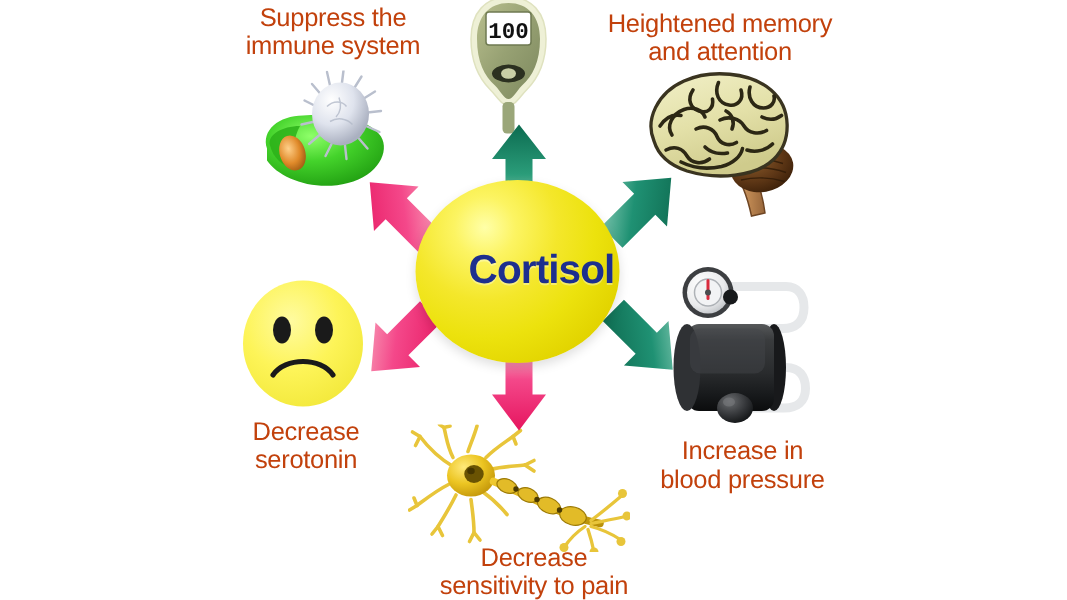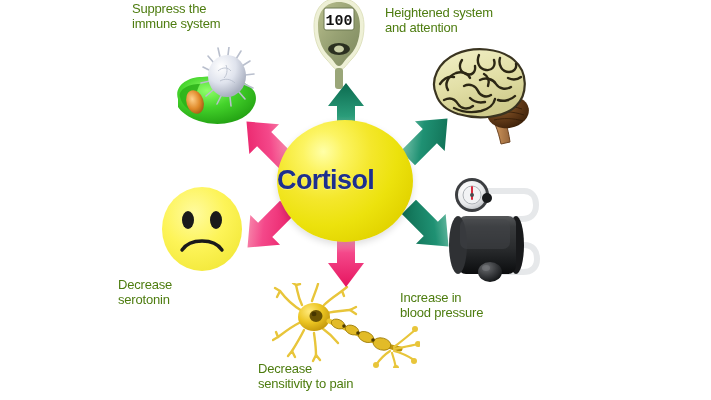--- a/index.html
+++ b/index.html
@@ -15,24 +15,24 @@
     position: relative;
     width: 711px;
     height: 400px;
     background: #ffffff;
     overflow: hidden;
   }
 
   
   .label {
     position: absolute;
-    text-align: left;
-    color: #4d7c0f;
+    text-align: center;
+    color: #c2410c;
     font-family: "Liberation Sans", sans-serif;
-    font-size: 13px;
+    font-size: 17px;
     line-height: 1.14;
     letter-spacing: -0.2px;
     white-space: pre-line;
     user-select: none;
   }
 
   .lbl-immune      { left: 132px; top: 2px;   width: 180px; }
   .lbl-memory      { left: 385px; top: 6px;   width: 190px; }
   .lbl-serotonin   { left: 118px; top: 278px; width: 172px; }
   .lbl-pain        { left: 258px; top: 362px; width: 196px; }
@@ -49,27 +49,29 @@
     background:
       radial-gradient(circle at 34% 26%, #ffffa8 0%, #fcf462 16%, #f4e72b 38%, #ece20d 58%, #e2d400 78%, #cbbe00 100%);
     box-shadow: 0 3px 7px rgba(0,0,0,0.13);
     z-index: 6;
   }
   .cortisol-text {
     position: absolute;
     left: 0; right: 0;
     top: 50%;
     transform: translateY(-52%);
+    text-align: center;
     font-family: "Liberation Sans", sans-serif;
     font-size: 27px;
     font-weight: bold;
     color: #1d2f8e;
     letter-spacing: -0.6px;
     text-shadow: 0 1px 0 rgba(255,255,255,0.35);
     user-select: none;
+    padding-left: 32px;
   }
 
   
   .arrow { position: absolute; z-index: 5; }
 
   
   .icon { position: absolute; z-index: 4; }
 
   .icon-glucometer { left: 306px; top: -4px;  width: 66px; height: 94px; }
   .icon-immune     { left: 168px; top: 47px;  width: 96px; height: 85px; }
@@ -427,21 +429,21 @@
         <circle cx="142" cy="78" r="3"></circle>
         <circle cx="124" cy="85" r="3"></circle>
         <circle cx="104" cy="82" r="3"></circle>
       </g>
     </svg>
   </div>
 
   <div class="label lbl-immune">Suppress the
 immune system</div>
 
-  <div class="label lbl-memory">Heightened system
+  <div class="label lbl-memory">Heightened memory
 and attention</div>
 
   <div class="label lbl-bp">Increase in
 blood pressure</div>
 
   <div class="label lbl-pain">Decrease
 sensitivity to pain</div>
 
   <div class="label lbl-serotonin">Decrease
 serotonin</div>

